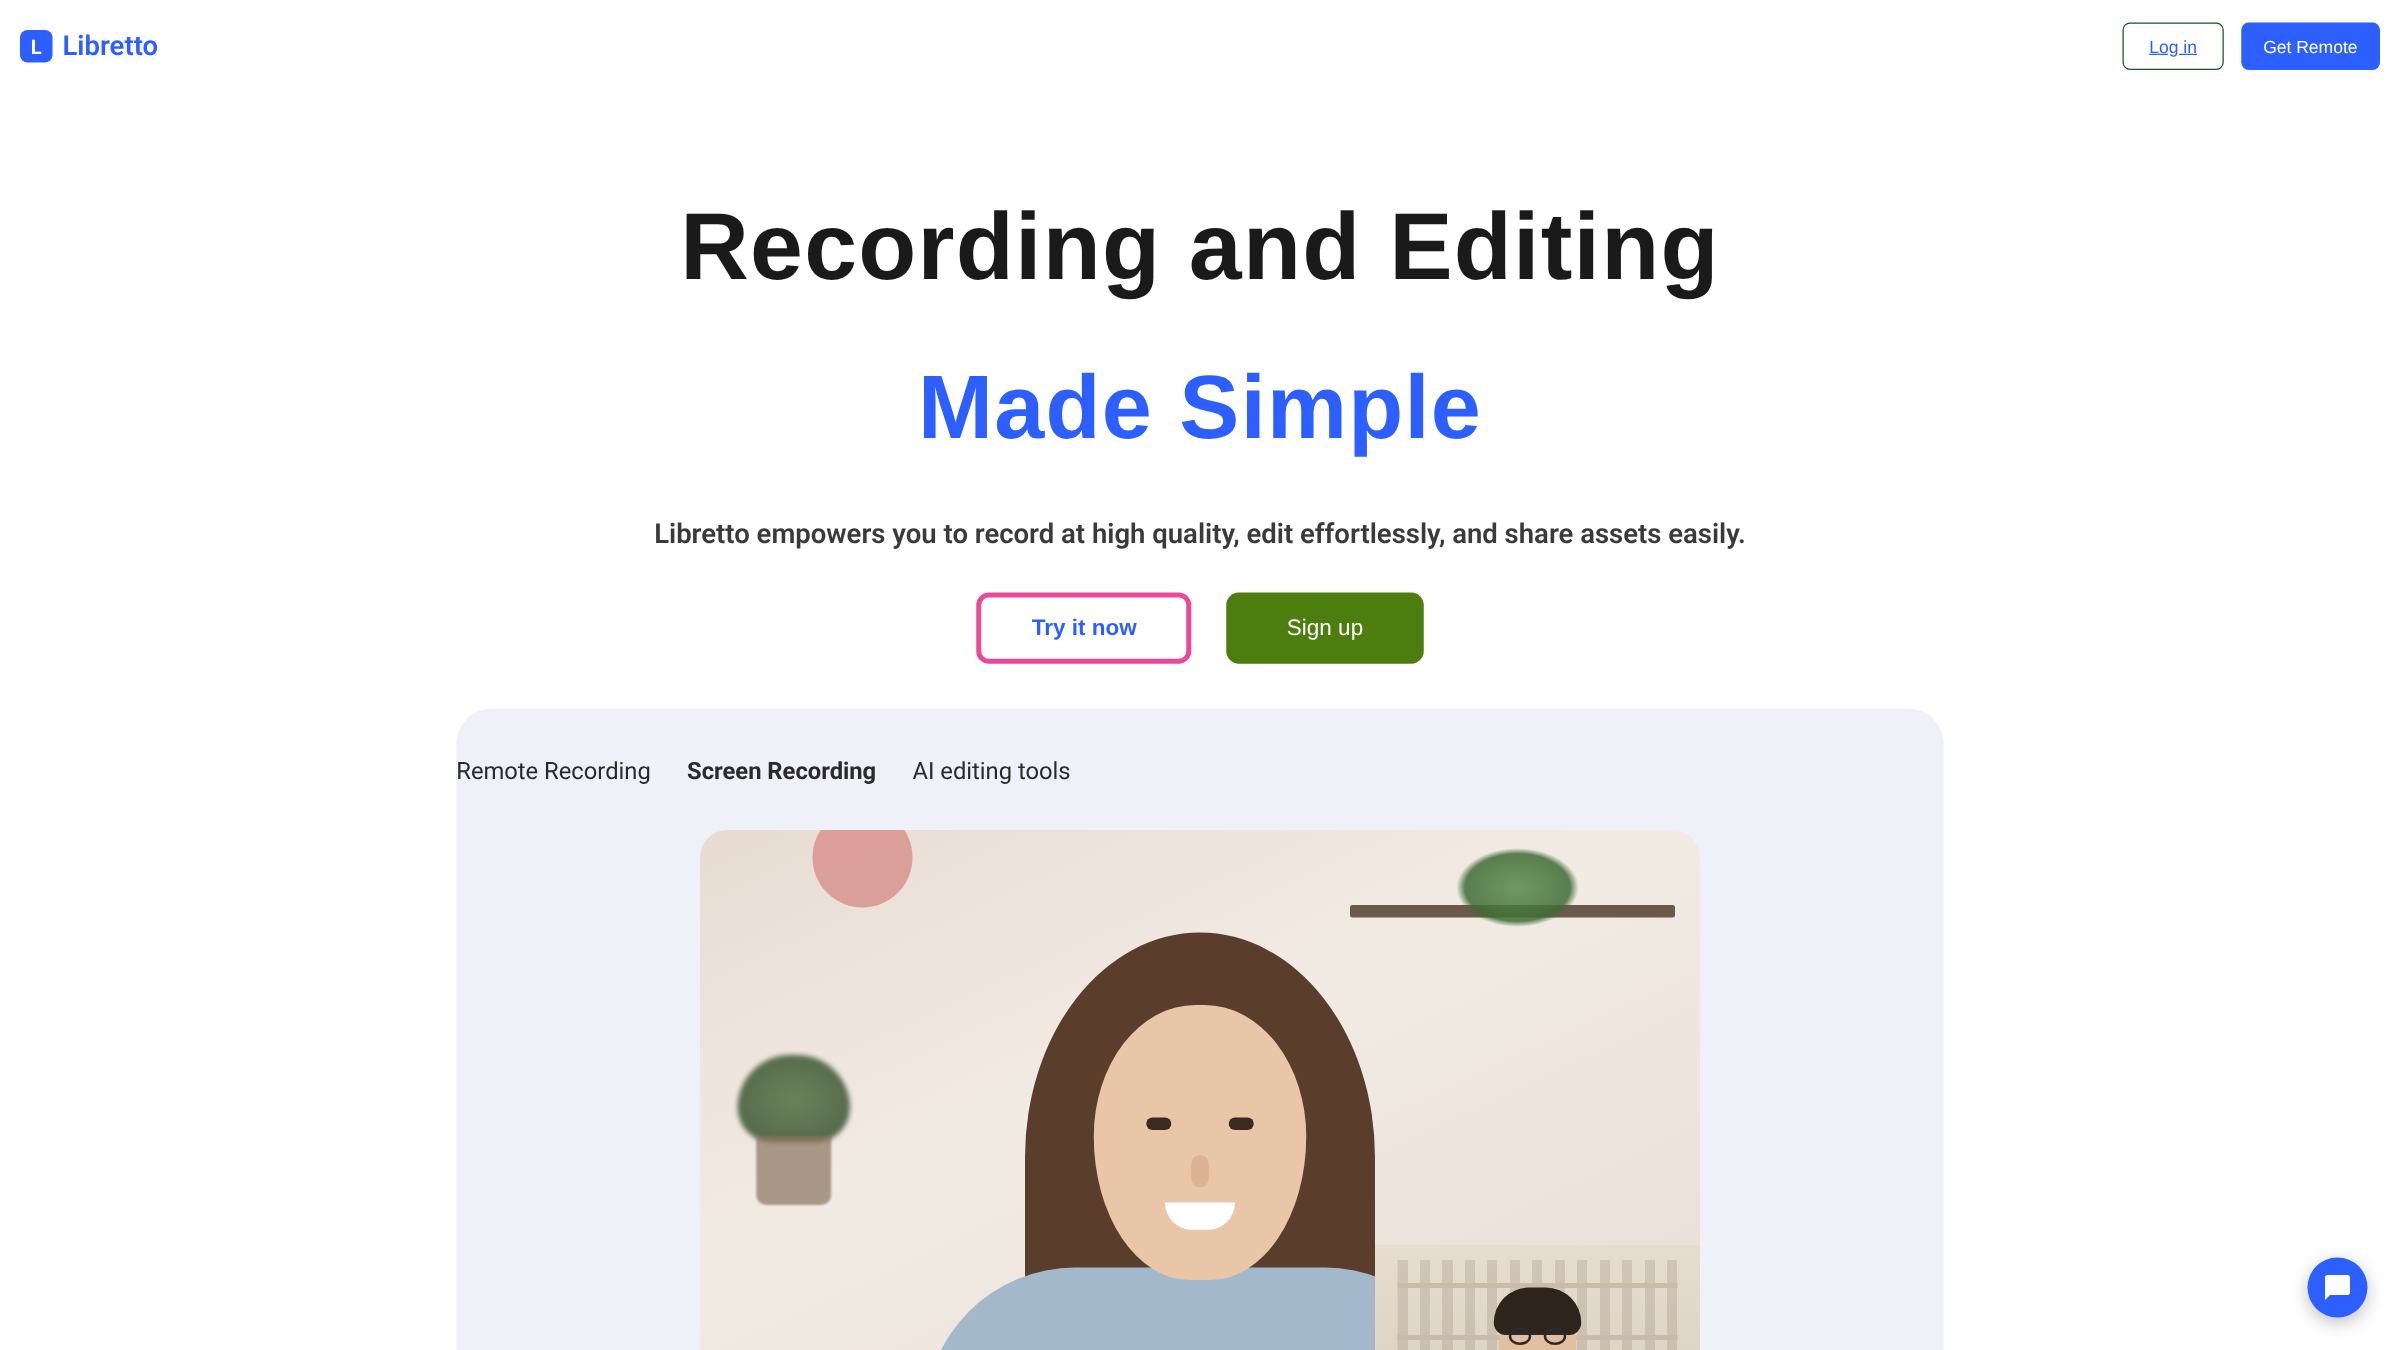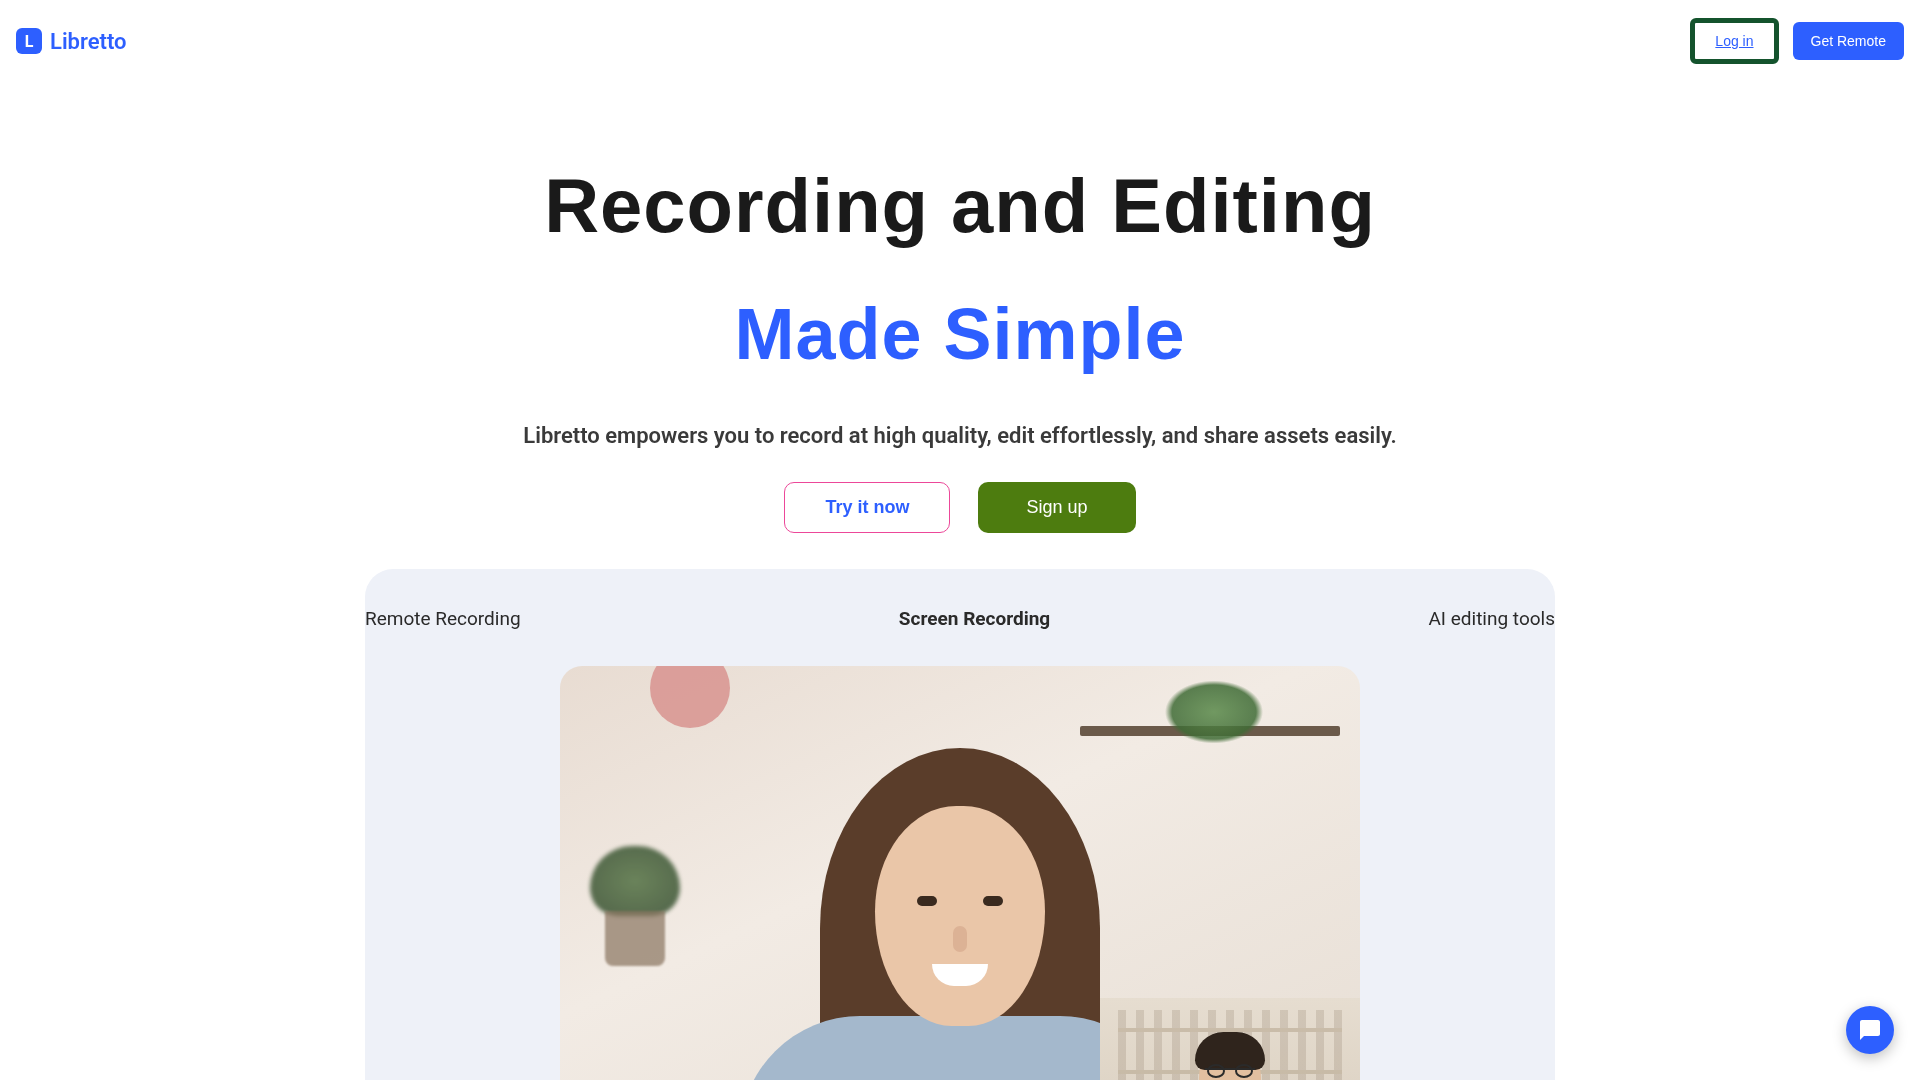--- a/index.html
+++ b/index.html
@@ -40,21 +40,21 @@
   font-weight: 600;
 }
 .header-buttons {
   display: flex;
   gap: 14px;
   align-items: center;
 }
 .btn-login {
   background: white;
   color: #2d5fff;
-  border: 5px solid #14532d;
+  border: 1px solid #14532d;
   border-radius: 6px;
   padding: 10px 20px;
   font-size: 14px;
   font-weight: 500;
   cursor: pointer;
   text-decoration: underline;
 }
 .btn-get-started {
   background: #2d5fff;
   color: white;
@@ -92,21 +92,21 @@
 }
 .hero-cta {
   display: flex;
   justify-content: center;
   gap: 28px;
   margin-top: 34px;
 }
 .btn-try {
   background: white;
   color: #2d5fff;
-  border: 1px solid #ec4899;
+  border: 4px solid #ec4899;
   border-radius: 10px;
   padding: 14px 40px;
   font-size: 18px;
   font-weight: 600;
   cursor: pointer;
 }
 .btn-signup {
   background: #4d7c0f;
   color: white;
   border: none;
@@ -118,22 +118,22 @@
 }
 .feature-panel {
   margin: 36px auto 0;
   width: 1190px;
   background: #eef1f8;
   border-radius: 28px;
   padding: 38px 0 0 0;
 }
 .tabs {
   display: flex;
-  justify-content: space-between;
-  gap: 64px;
+  justify-content: flex-start;
+  gap: 29px;
   margin-bottom: 36px;
 }
 .tab {
   font-size: 19px;
   color: #2a2a2a;
   cursor: pointer;
   font-weight: 400;
 }
 .tab.active {
   font-weight: 700;

